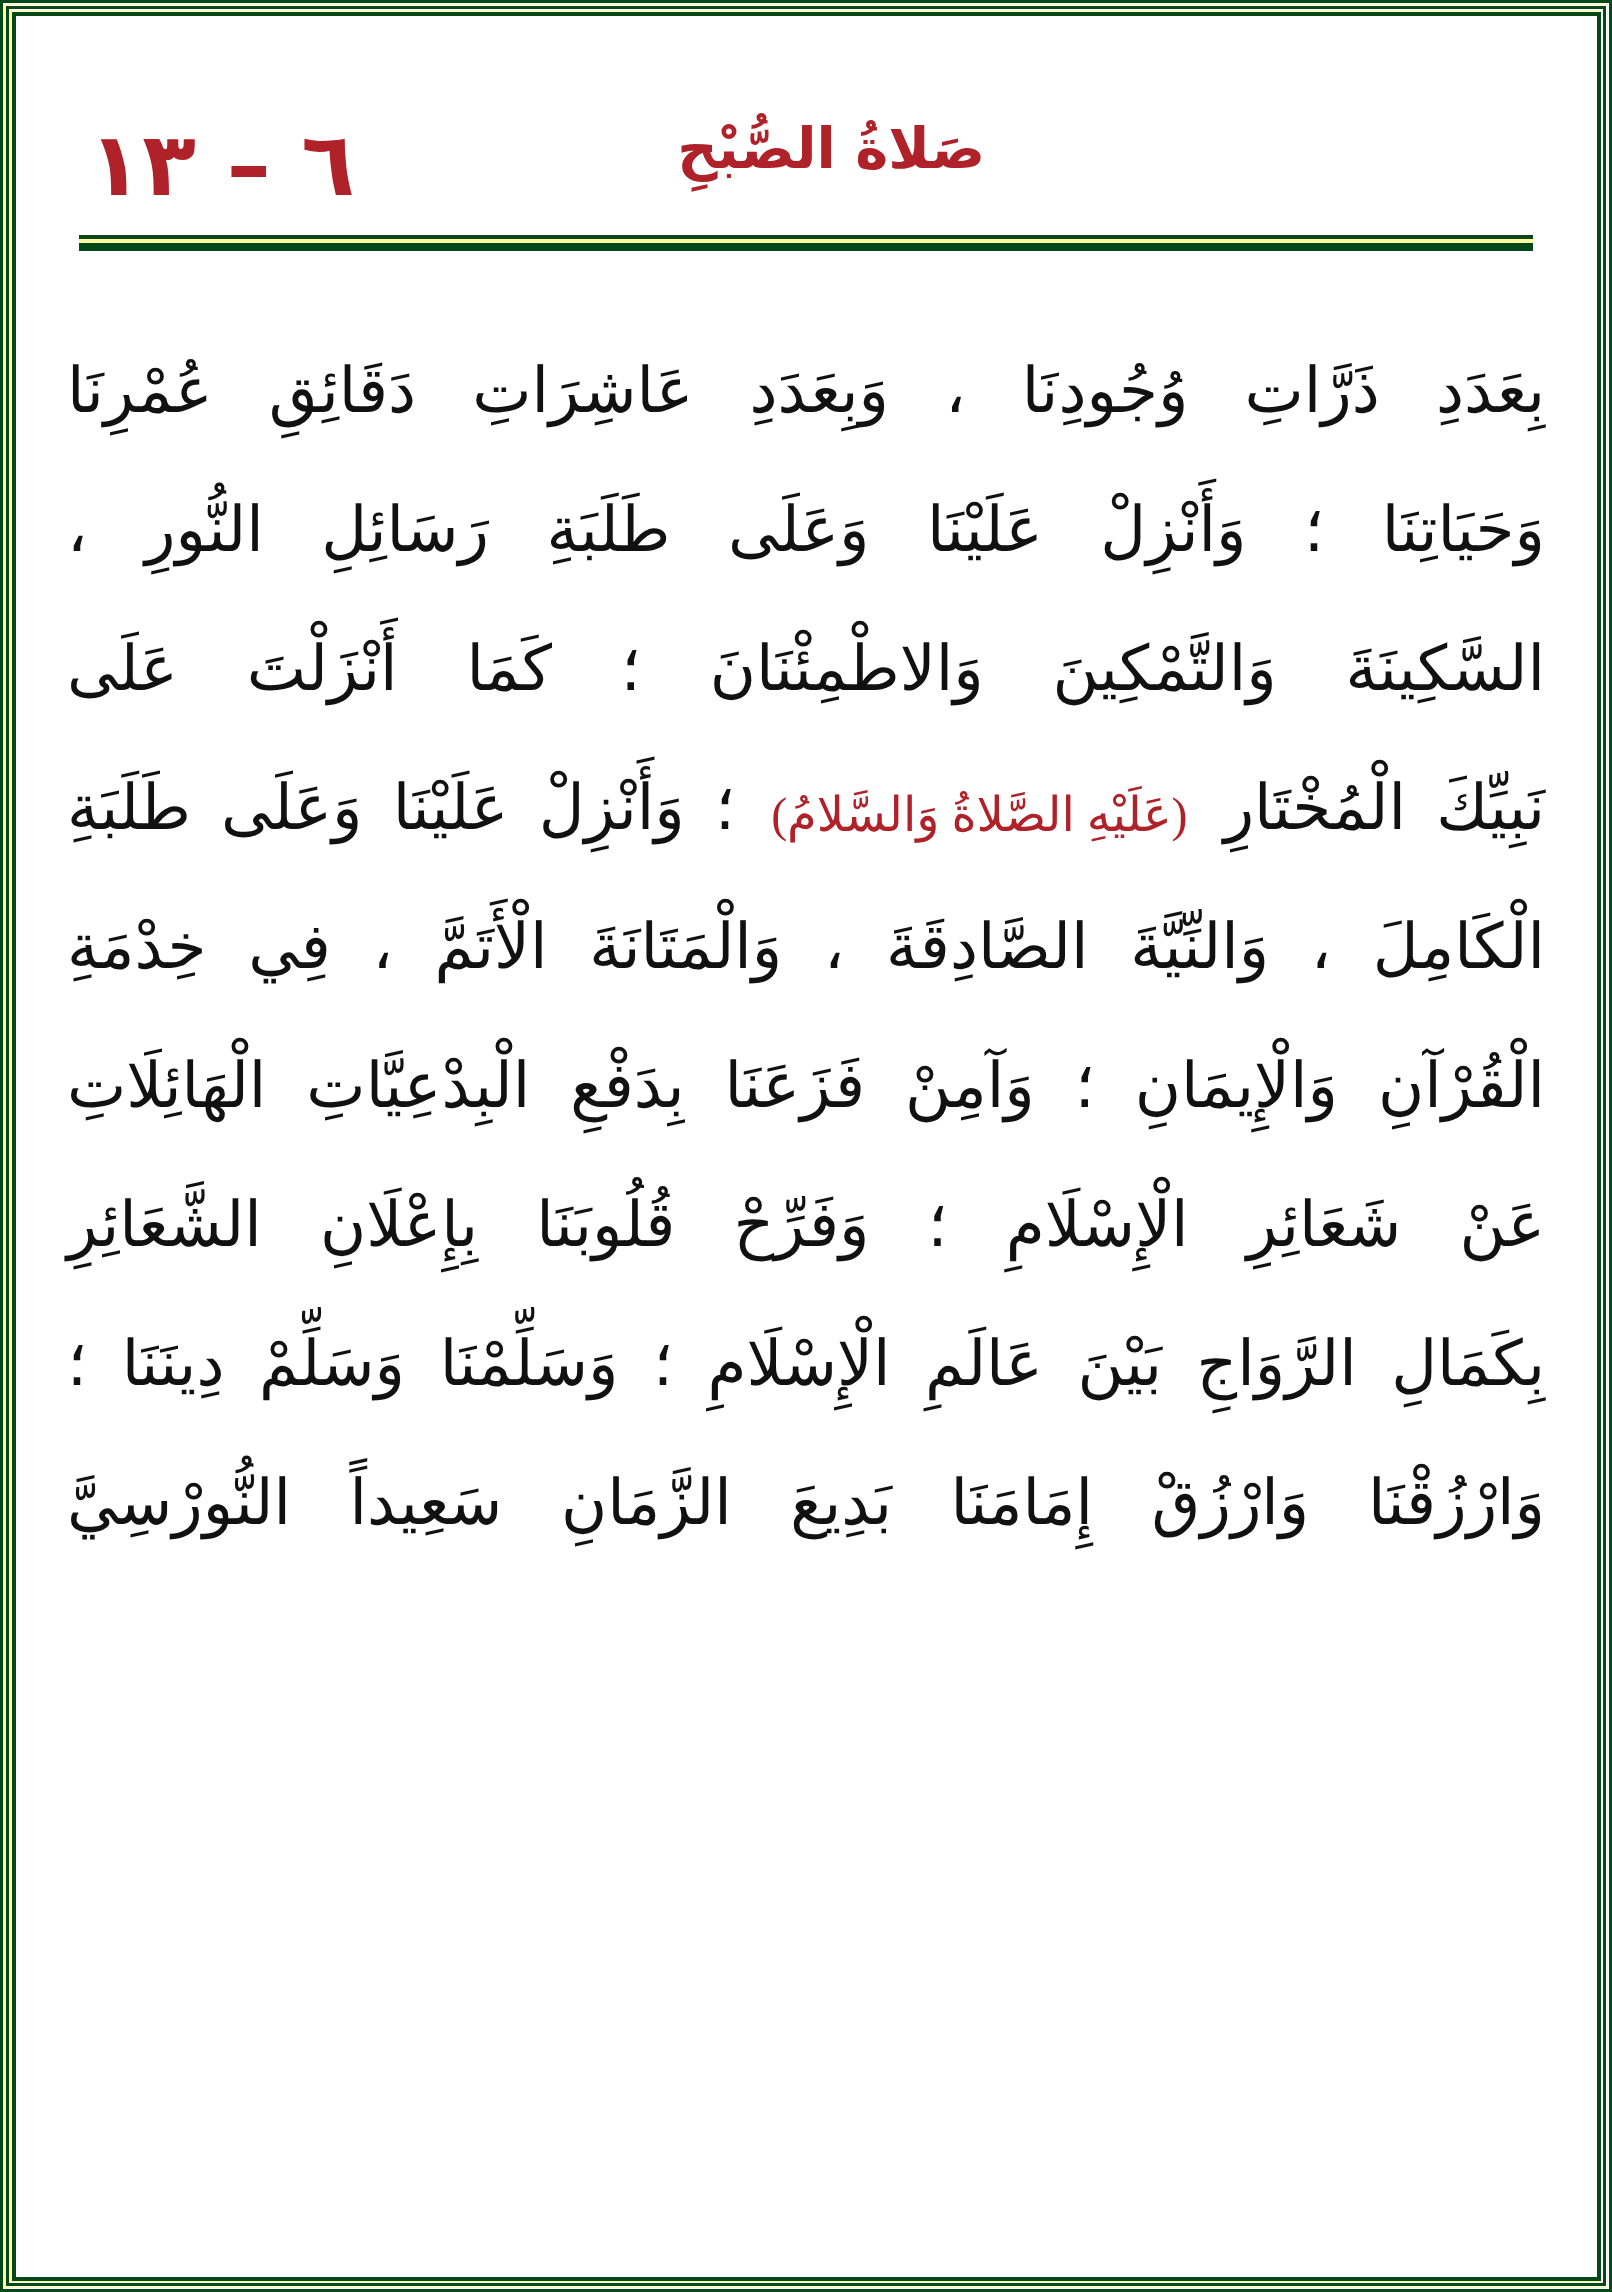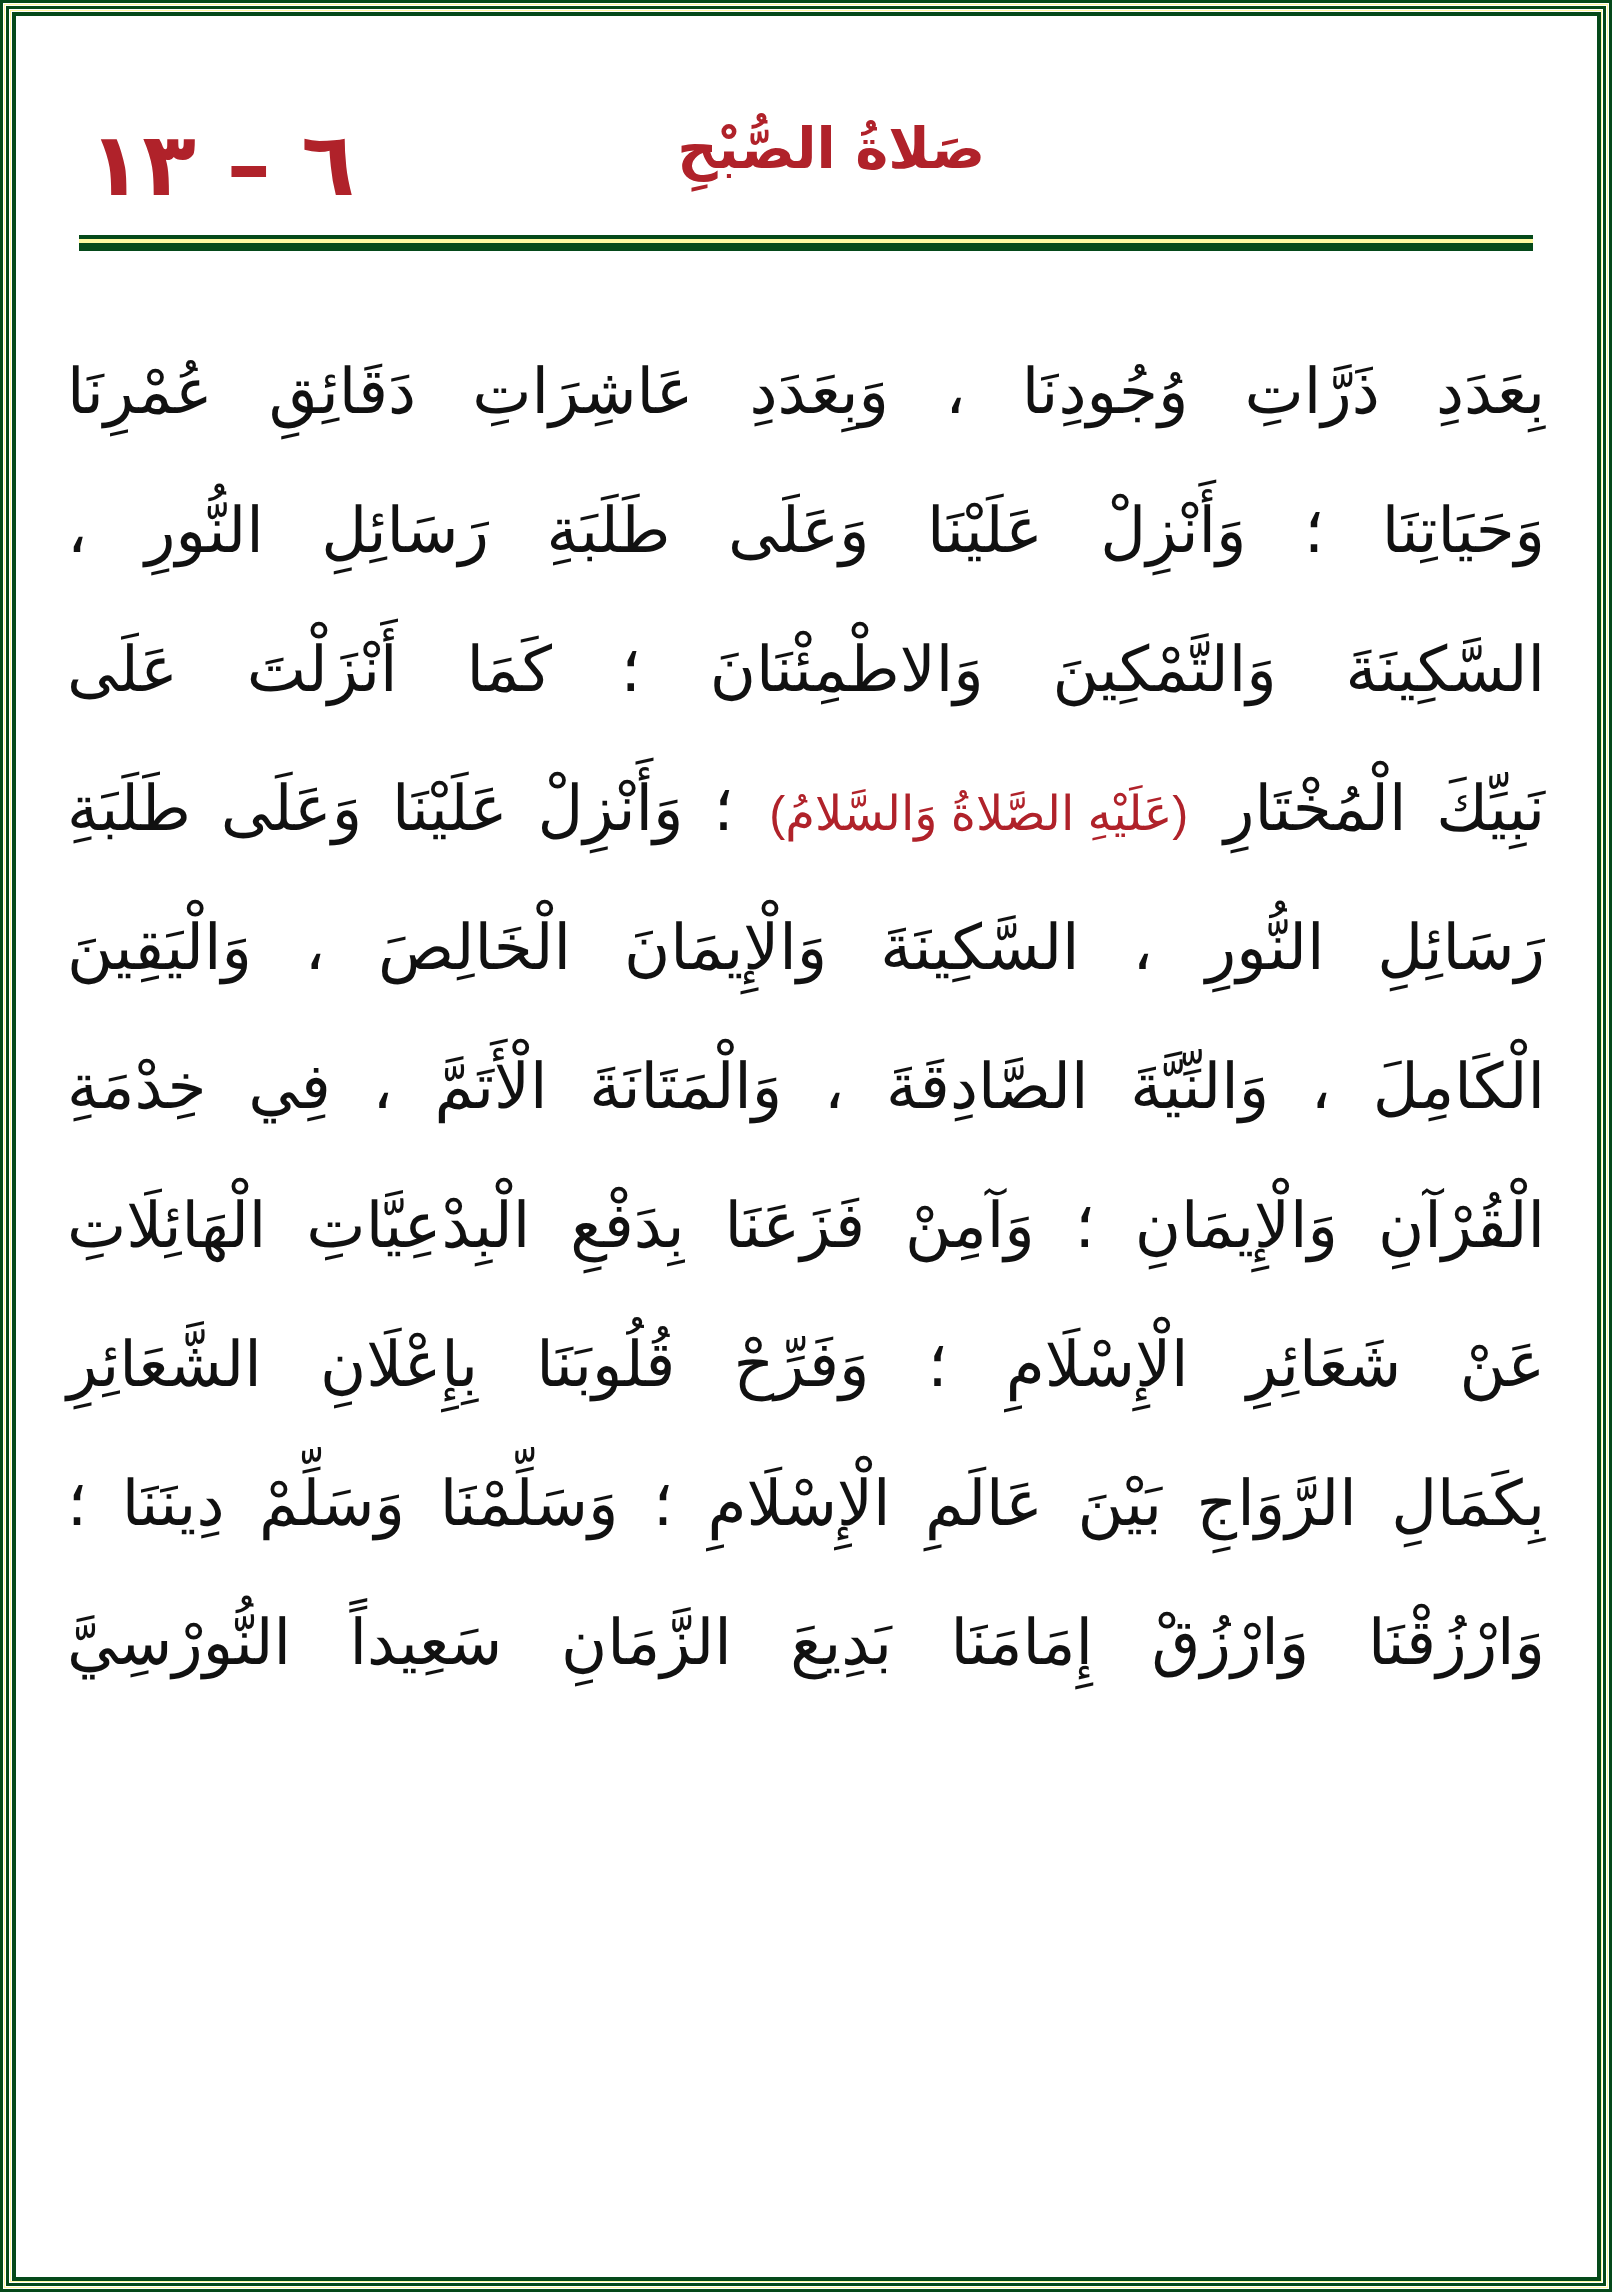--- a/index.html
+++ b/index.html
@@ -47,21 +47,21 @@
   .divider .d1 { height: 3.8px; background: #05491A; }
   .divider .d2 { height: 3.8px; background: #FFF8A0; }
   .divider .d3 { height: 8.6px; background: #05491A; }
   .body-text {
     position: absolute; left: 67px; right: 67px; top: 322px;
     direction: rtl;
   }
   .line {
     height: 139px; line-height: 139px; font-size: 63px; color: #111111;
     text-align: justify; text-align-last: justify; white-space: nowrap;
-    font-family: Liberation Sans, sans-serif;
+    font-family: Liberation Serif, serif;
   }
   .honorific {
     color: #B0222A; font-size: 48px; display: inline-block; vertical-align: middle;
     padding: 0 5.8px;
   }
 </style>
 </head>
 <body>
 
 <div class="frame"></div>
@@ -83,20 +83,19 @@
 
 <div class="body-text">
   <div class="line">بِعَدَدِ ذَرَّاتِ وُجُودِنَا ، وَبِعَدَدِ عَاشِرَاتِ دَقَائِقِ عُمْرِنَا</div>
   <div class="line">وَحَيَاتِنَا ؛ وَأَنْزِلْ عَلَيْنَا وَعَلَى طَلَبَةِ رَسَائِلِ النُّورِ ،</div>
   <div class="line">السَّكِينَةَ وَالتَّمْكِينَ وَالاطْمِئْنَانَ ؛ كَمَا أَنْزَلْتَ عَلَى</div>
   <div class="line">
     <span>نَبِيِّكَ الْمُخْتَارِ</span>
     <span class="honorific">(عَلَيْهِ الصَّلاةُ وَالسَّلامُ)</span>
     <span>؛ وَأَنْزِلْ عَلَيْنَا وَعَلَى طَلَبَةِ</span>
   </div>
-  <div class="line">رَسَائِلِ النُّورِ ، السَّكِينَةَ وَالْإِيمَانَ الْخَالِصَ ، وَالْيَقِينَ</div>
   <div class="line">الْكَامِلَ ، وَالنِّيَّةَ الصَّادِقَةَ ، وَالْمَتَانَةَ الْأَتَمَّ ، فِي خِدْمَةِ</div>
   <div class="line">الْقُرْآنِ وَالْإِيمَانِ ؛ وَآمِنْ فَزَعَنَا بِدَفْعِ الْبِدْعِيَّاتِ الْهَائِلَاتِ</div>
   <div class="line">عَنْ شَعَائِرِ الْإِسْلَامِ ؛ وَفَرِّحْ قُلُوبَنَا بِإِعْلَانِ الشَّعَائِرِ</div>
   <div class="line">بِكَمَالِ الرَّوَاجِ بَيْنَ عَالَمِ الْإِسْلَامِ ؛ وَسَلِّمْنَا وَسَلِّمْ دِينَنَا ؛</div>
   <div class="line">وَارْزُقْنَا وَارْزُقْ إِمَامَنَا بَدِيعَ الزَّمَانِ سَعِيداً النُّورْسِيَّ</div>
 </div>
 
 
 </body></html>

